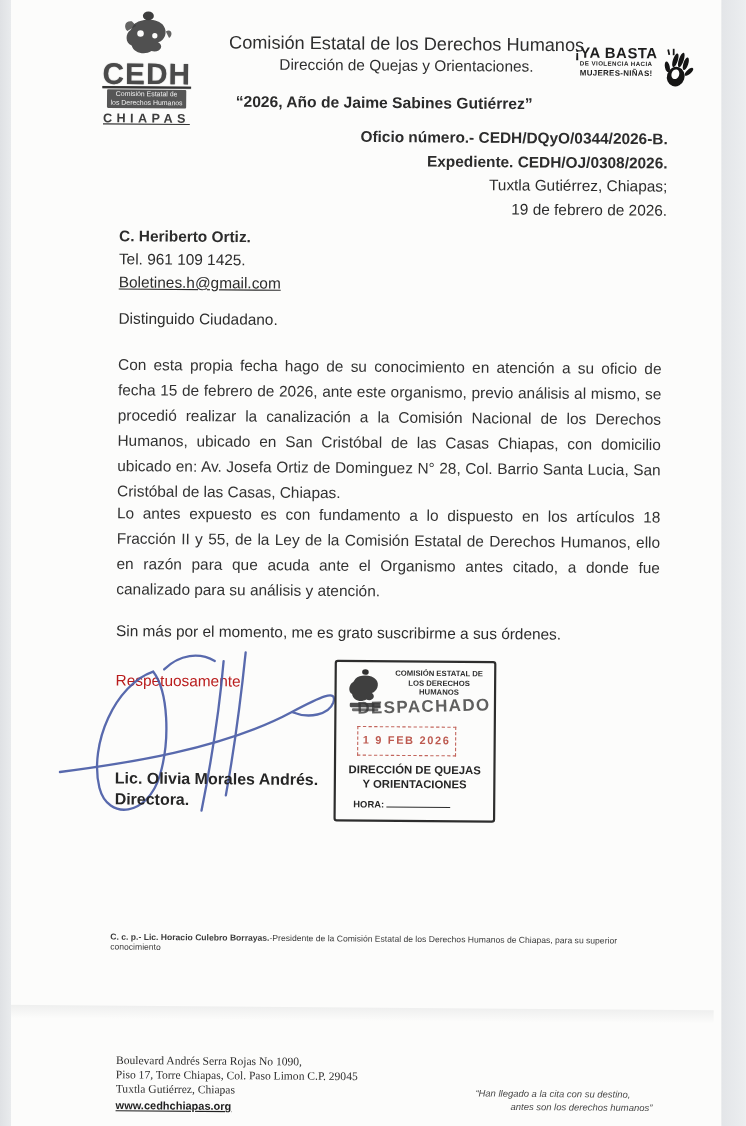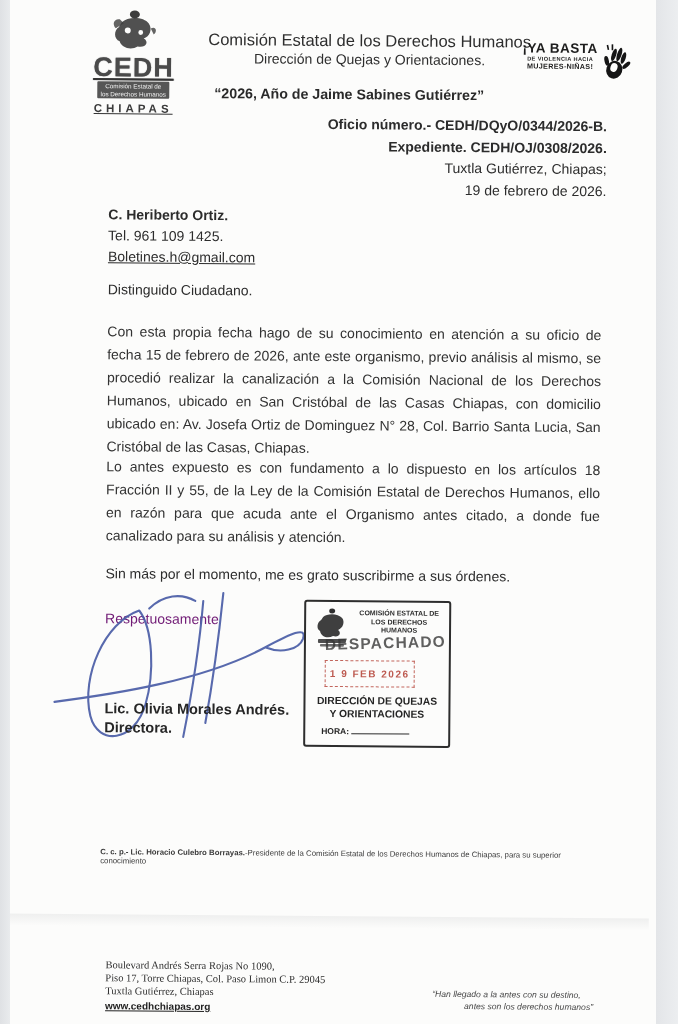--- a/index.html
+++ b/index.html
@@ -56,21 +56,21 @@
   .recipient .email{text-decoration:underline;}
   .salutation{position:absolute;left:100px;top:283px;font-size:14px;color:#2c2c2c;}
 
   .para{position:absolute;left:100px;width:494px;font-size:14px;line-height:23px;
     text-align:justify;color:#323232;}
   .para1{top:322px;}
   .para2{top:457px;}
   .closing{position:absolute;left:100px;top:567px;font-size:14px;color:#2c2c2c;}
 
   
-  .valediction{position:absolute;left:100px;top:612px;font-size:14px;color:#701a75;}
+  .valediction{position:absolute;left:100px;top:612px;font-size:14px;color:#b91c1c;}
   .signature-svg{position:absolute;left:48px;top:586px;}
 
   .stamp{position:absolute;left:299px;top:600px;width:143px;height:143px;
     border:2.5px solid #2d2d2d;border-radius:3px;background:rgba(255,255,255,.12);}
   .stamp-logo{position:absolute;left:5px;top:5px;}
   .stamp-org{position:absolute;left:48px;top:7px;width:90px;text-align:center;
     font-size:7px;font-weight:bold;line-height:8.5px;color:#2f2f2f;}
   .stamp-status{position:absolute;left:12px;top:32px;width:128px;
     font-size:15.5px;font-weight:800;letter-spacing:1.2px;color:rgba(55,55,55,.8);
     transform:rotate(-2deg);text-align:right;}
@@ -214,21 +214,21 @@
 
     <div class="shadow-band"></div>
 
     <div class="footer-address">
       <div>Boulevard Andrés Serra Rojas No 1090,</div>
       <div>Piso 17, Torre Chiapas, Col. Paso Limon C.P. 29045</div>
       <div>Tuxtla Gutiérrez, Chiapas</div>
       <div class="footer-website">www.cedhchiapas.org</div>
     </div>
     <div class="footer-quote">
-      <div>“Han llegado a la antes con su destino,</div>
+      <div>“Han llegado a la cita con su destino,</div>
       <div class="q2">antes son los derechos humanos”</div>
     </div>
 
   </div>
 </div>
 
 <div class="edge-left"></div>
 <div class="edge-right"></div>
 
 </body></html>

